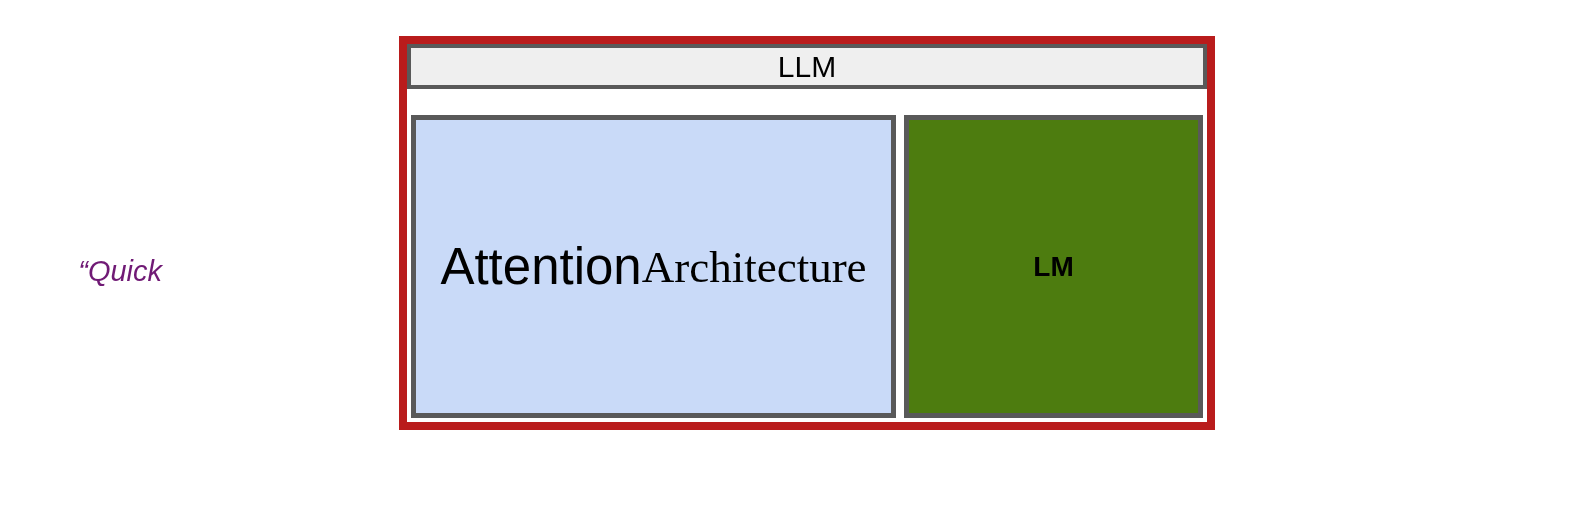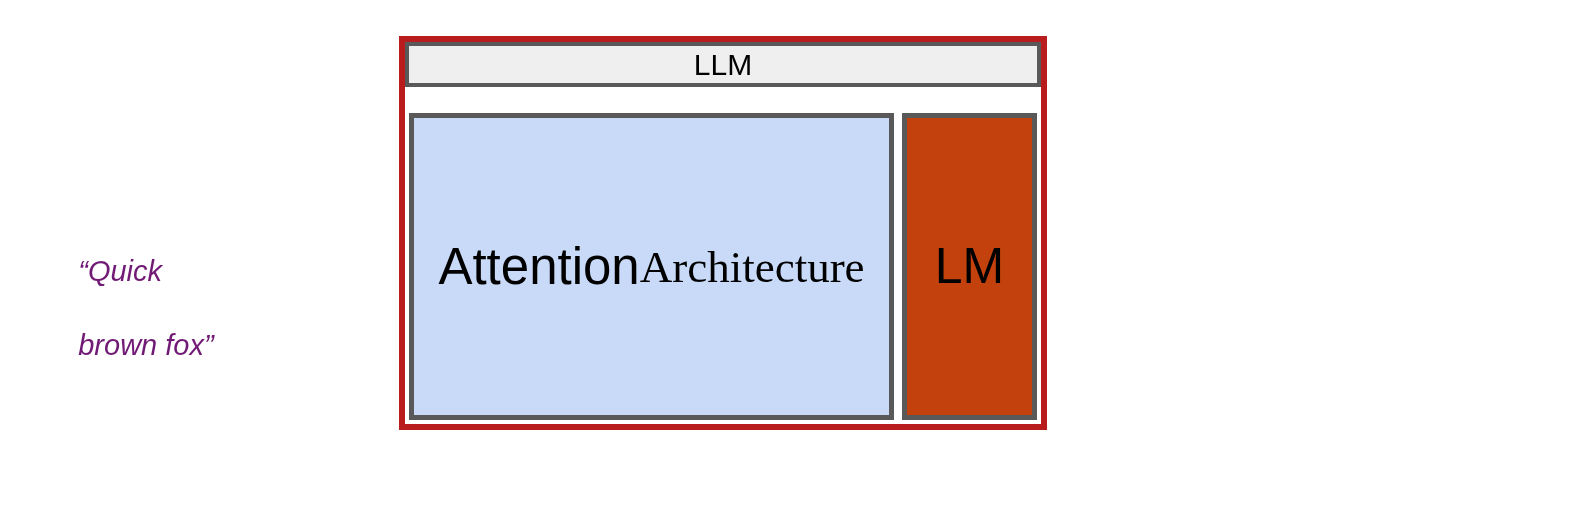--- a/index.html
+++ b/index.html
@@ -24,24 +24,24 @@
     font-size: 29px;
     line-height: 37px;
     color: #701a75;
     white-space: pre;
   }
   
   .llm-box {
     position: absolute;
     left: 399px;
     top: 36px;
-    width: 648px;
+    width: 816px;
     height: 394px;
     box-sizing: border-box;
-    border: 6px solid #b91c1c;
+    border: 8px solid #b91c1c;
     background: #ffffff;
     display: flex;
     flex-direction: column;
   }
   .llm-header {
     flex: 0 0 auto;
     height: 45px;
     box-sizing: border-box;
     background: #efefef;
     border: 4px solid #595959;
@@ -78,33 +78,33 @@
     font-size: 51px;
     line-height: 62px;
   }
   .attention-box .line2 {
     font-size: 45px;
     line-height: 58px;
     font-family: Liberation Serif, serif;
   }
   .lm-head-box {
     flex: 1 1 auto;
-    background: #c2410c;
-    font-size: 50px;
+    background: #4d7c0f;
+    font-size: 28px;
     line-height: 61px;
+    font-weight: bold;
   }
 </style>
 </head>
 <body>
 
 <div class="canvas">
 
   <div class="quote">
     <span>“Quick</span><br>
-    <span>brown fox”</span>
   </div>
 
   <div class="llm-box">
 
     <div class="llm-header">
       <span>LLM</span>
     </div>
 
     <div class="llm-content">
 

